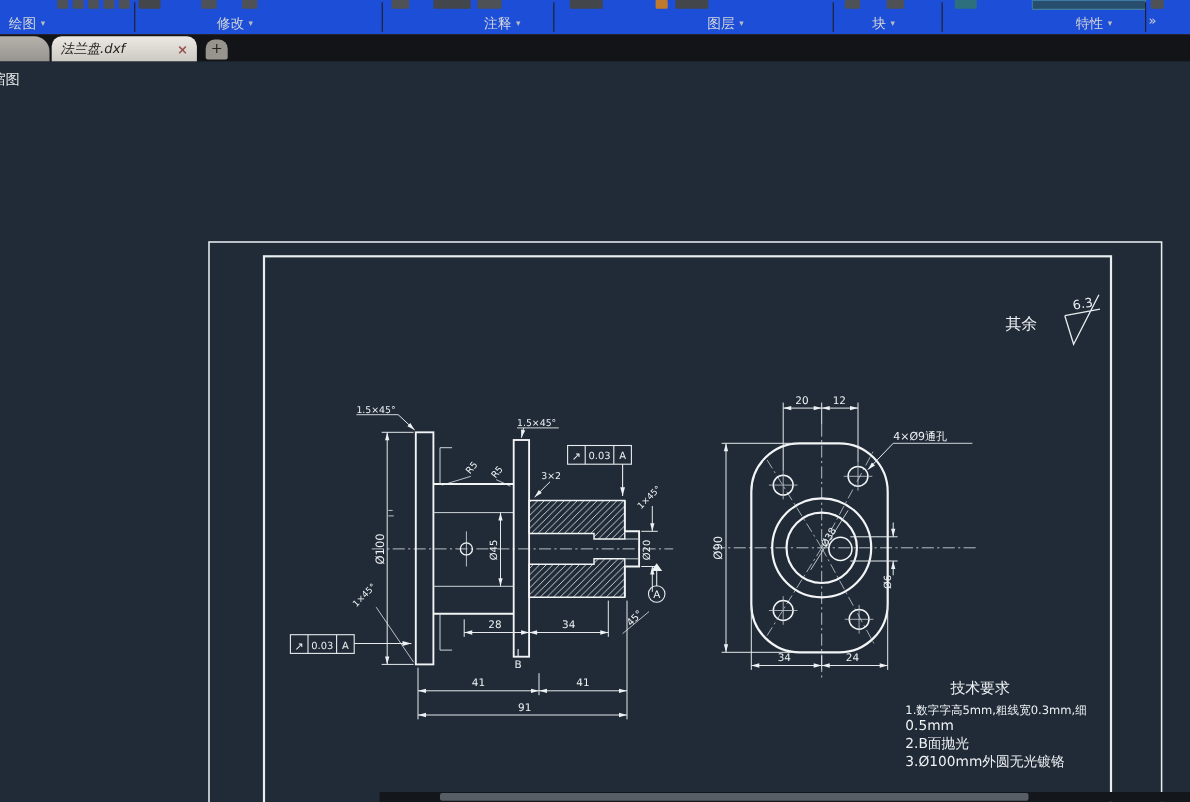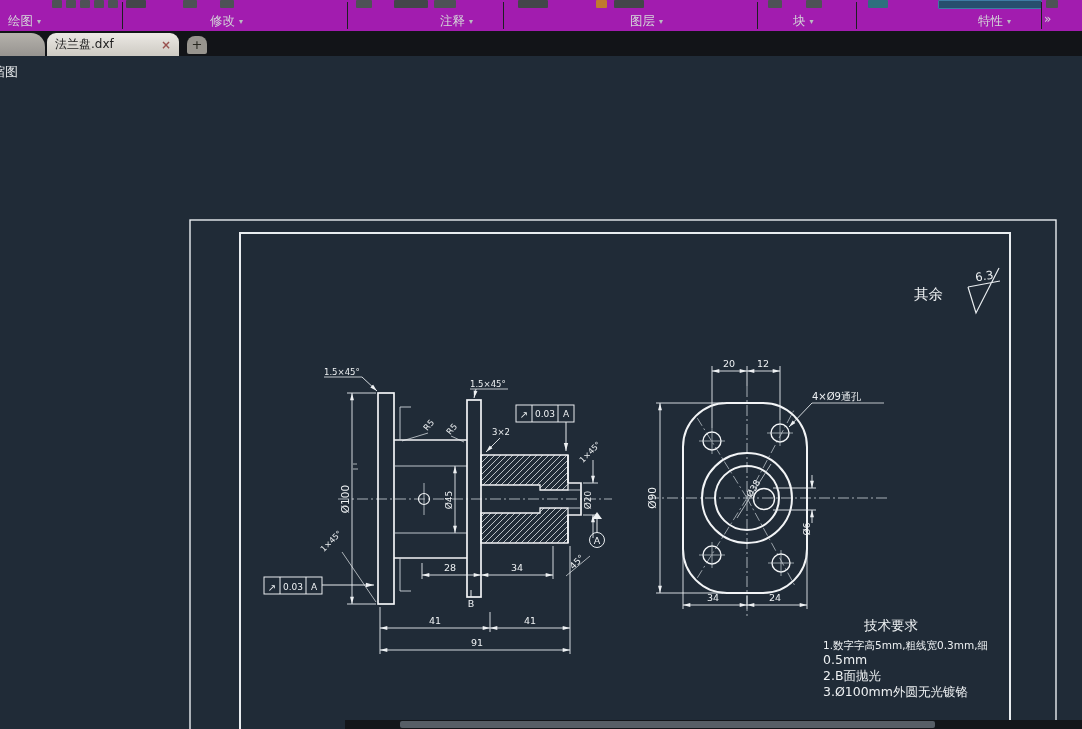--- a/index.html
+++ b/index.html
@@ -1,27 +1,27 @@
 <!DOCTYPE html>
 <html><head>
 <meta charset="utf-8">
 <style>
   html,body{margin:0;padding:0;background:#202b37;}
   .app{position:relative;width:1082px;height:729px;overflow:hidden;background:#202b37;
        font-family:"DejaVu Sans",sans-serif;}
   
-  .ribbon{position:absolute;left:0;top:0;width:1082px;height:31px;background:#a21caf;
+  .ribbon{position:absolute;left:0;top:0;width:1082px;height:31px;background:#1d4ed8;
           border-bottom:1px solid #f0abfc;}
   .ic{position:absolute;top:0;height:8px;background:#4e5256;border-radius:1px;}
   .plabel{position:absolute;top:13px;font-size:12.5px;color:#d4d6d9;cursor:default;white-space:nowrap;}
   .plabel .caret{font-size:8px;color:#b9bdc1;margin-left:4px;vertical-align:1px;}
   .sep{position:absolute;top:2px;bottom:2px;width:1px;background:#1d1f22;}
   .overflow{position:absolute;top:12px;font-size:12px;color:#cfd2d5;}
   
-  .tabbar{position:absolute;left:0;top:31px;width:1082px;height:25px;background:#121418;}
+  .tabbar{position:absolute;left:0;top:31px;width:1082px;height:25px;background:#121418;font-style:italic;}
   .tab-partial{position:absolute;left:0;top:2px;width:45px;height:23px;
                background:linear-gradient(#b5b2ac,#979490);border-radius:0 14px 0 0;}
   .tab{position:absolute;left:47px;top:2px;width:132px;height:23px;border-radius:9px 9px 0 0;
        background:linear-gradient(#ece9e4,#cdcac3);display:flex;align-items:center;
        padding:0 8px;box-sizing:border-box;font-size:12px;color:#1e1e1e;}
   .tab .lbl{flex:1;overflow:hidden;white-space:nowrap;}
   .tab .close{color:#99524f;font-size:12px;font-weight:bold;margin-left:4px;cursor:pointer;}
   .tab-new{position:absolute;left:187px;top:5px;width:20px;height:18px;border-radius:8px 8px 2px 2px;
            background:#97948e;color:#26261f;font-size:13px;line-height:17px;text-align:center;cursor:pointer;}
   
@@ -52,23 +52,23 @@
     <div class="ic" style="left:518px;width:30px;background:#43464a"></div>
     <div class="ic" style="left:596px;width:11px;background:#c07a2e"></div>
     <div class="ic" style="left:614px;width:30px;background:#43464a"></div>
     <div class="ic" style="left:768px;width:14px"></div>
     <div class="ic" style="left:806px;width:16px"></div>
     <div class="ic" style="left:868px;width:20px;background:#2e6f7e"></div>
     <div class="ic" style="left:938px;width:102px;height:7px;background:#274f6d;border:1px solid #3e7ca3"></div>
     <div class="ic" style="left:1046px;width:12px"></div>
 
     <span class="plabel" style="left:8px"><span>绘图</span><span class="caret">▾</span></span>
-    <span class="plabel" style="left:210px"><span>修改</span><span class="caret">▾</span></span>
+    <span class="plabel" style="left:197px"><span>修改</span><span class="caret">▾</span></span>
     <span class="plabel" style="left:440px"><span>注释</span><span class="caret">▾</span></span>
-    <span class="plabel" style="left:630px"><span>图层</span><span class="caret">▾</span></span>
+    <span class="plabel" style="left:643px"><span>图层</span><span class="caret">▾</span></span>
     <span class="plabel" style="left:793px"><span>块</span><span class="caret">▾</span></span>
     <span class="plabel" style="left:978px"><span>特性</span><span class="caret">▾</span></span>
     <span class="overflow" style="left:1044px">»</span>
 
     <div class="sep" style="left:122px"></div>
     <div class="sep" style="left:347px"></div>
     <div class="sep" style="left:503px"></div>
     <div class="sep" style="left:757px"></div>
     <div class="sep" style="left:856px"></div>
     <div class="sep" style="left:1041px"></div>

